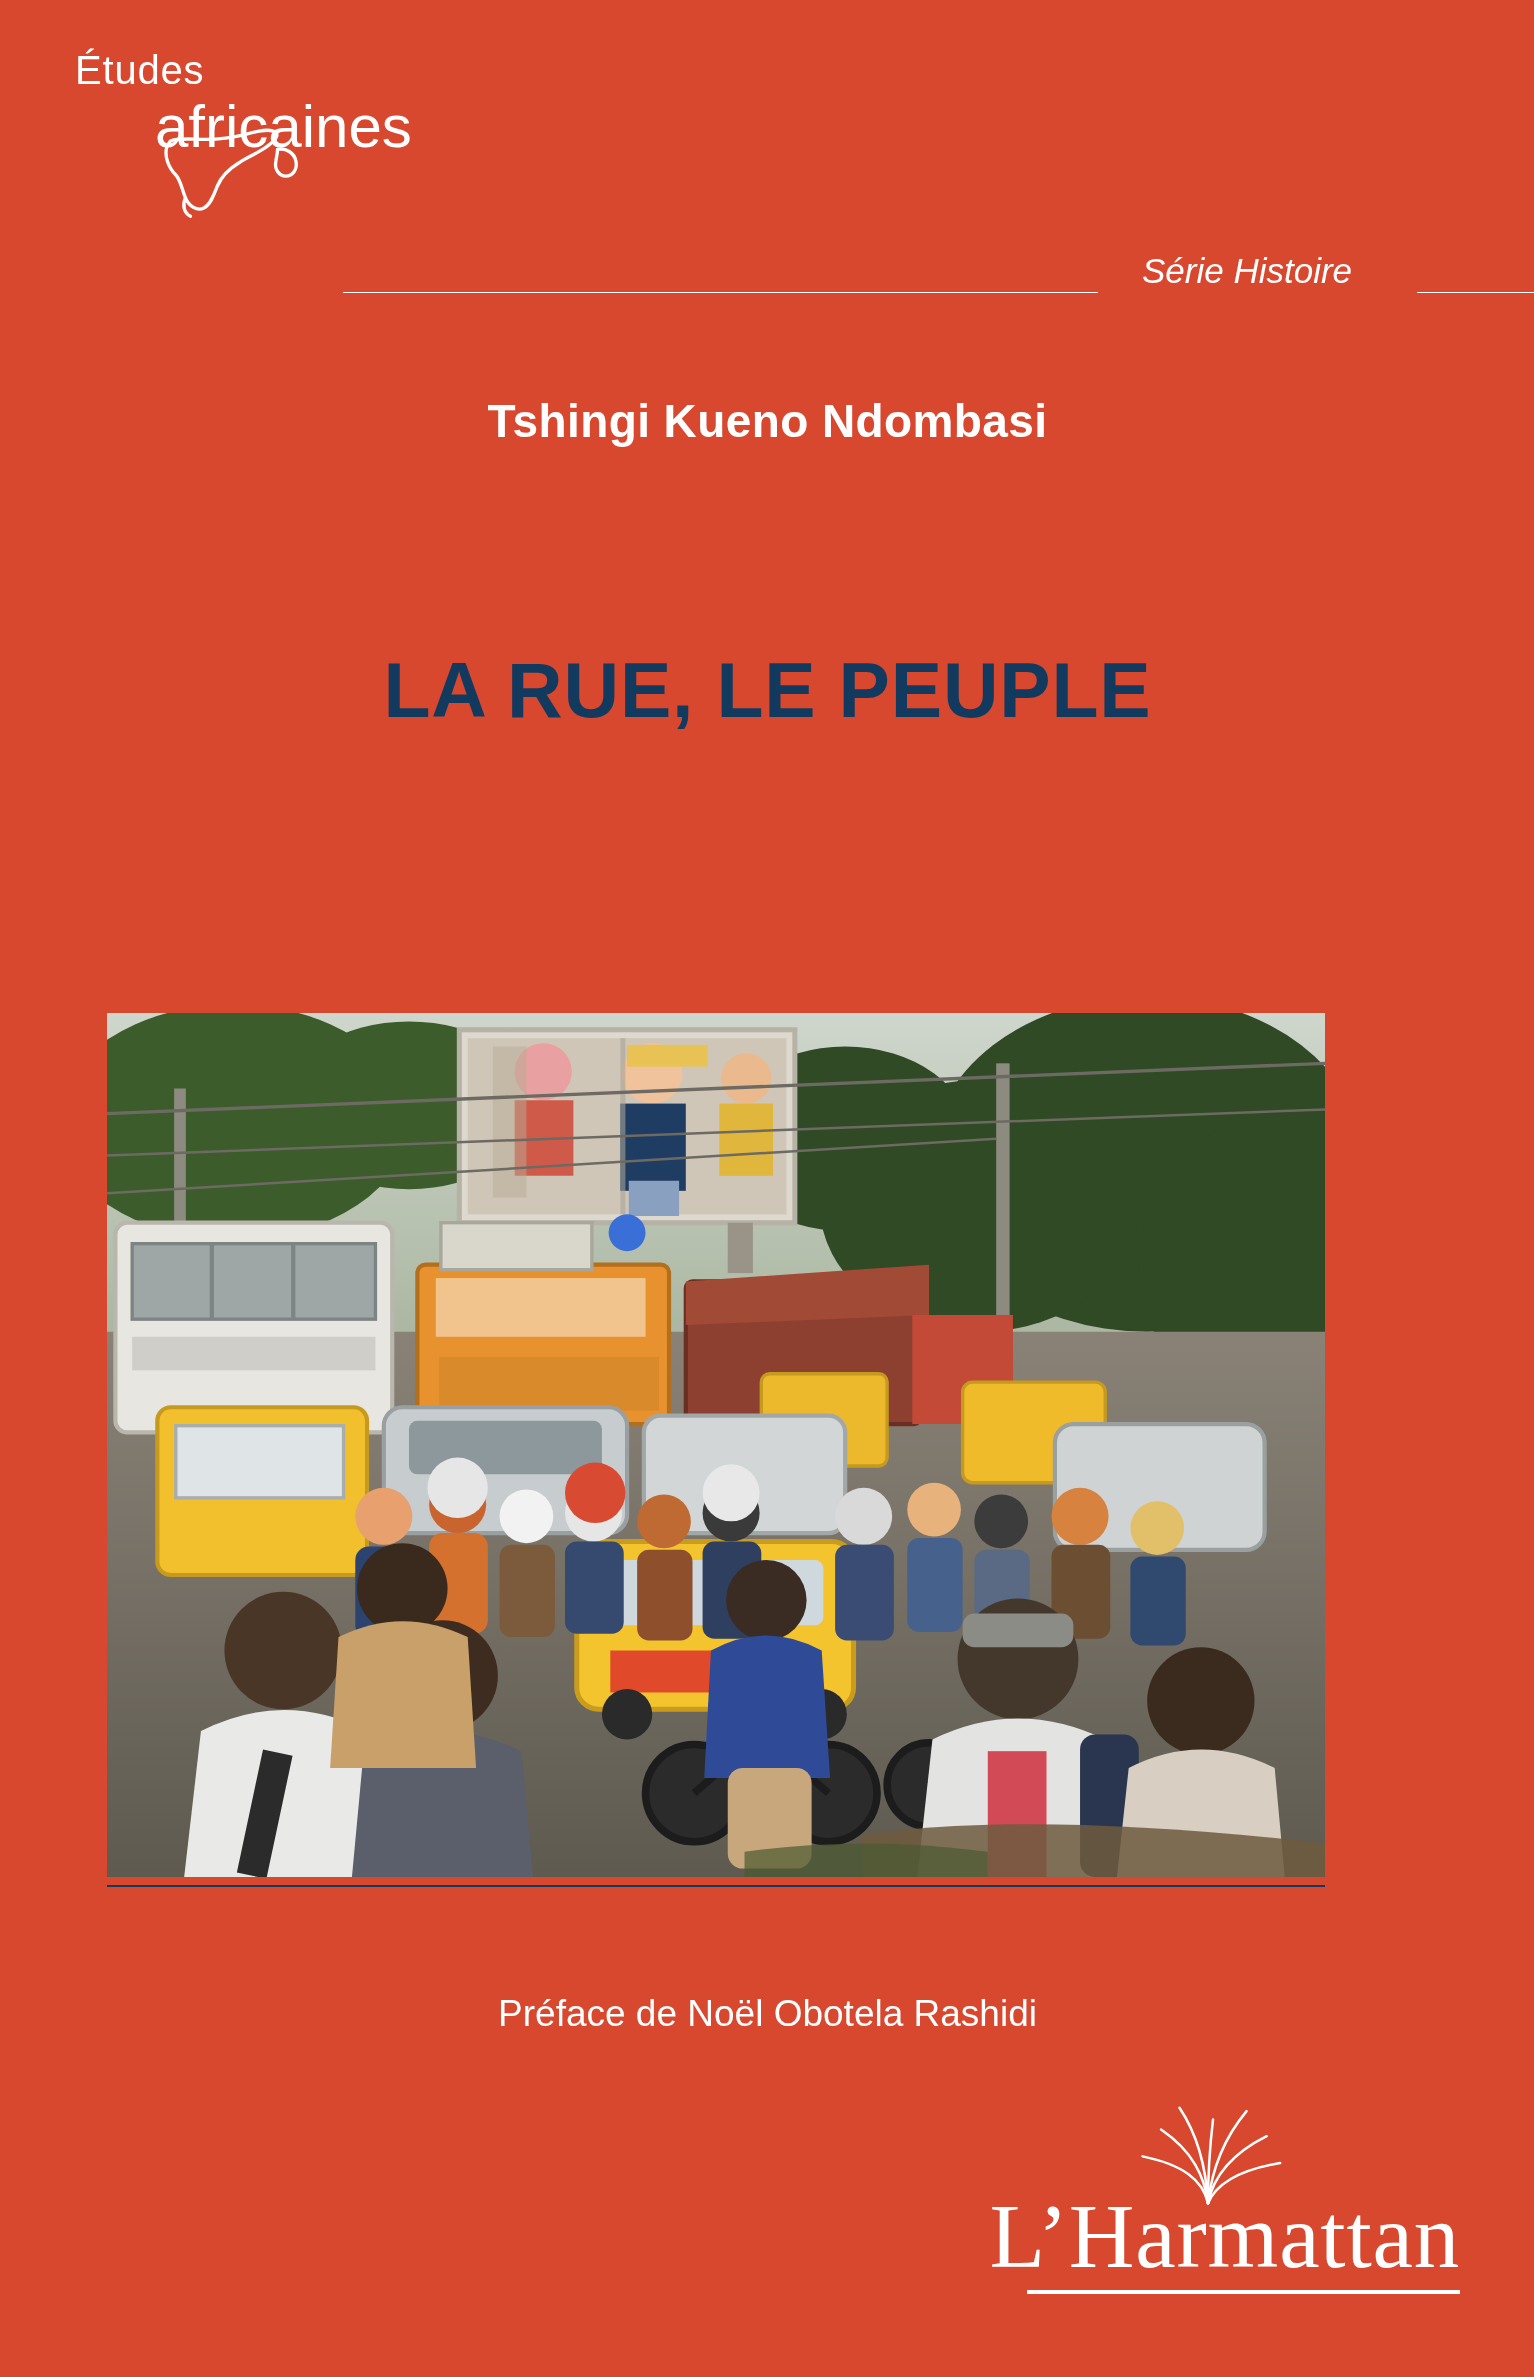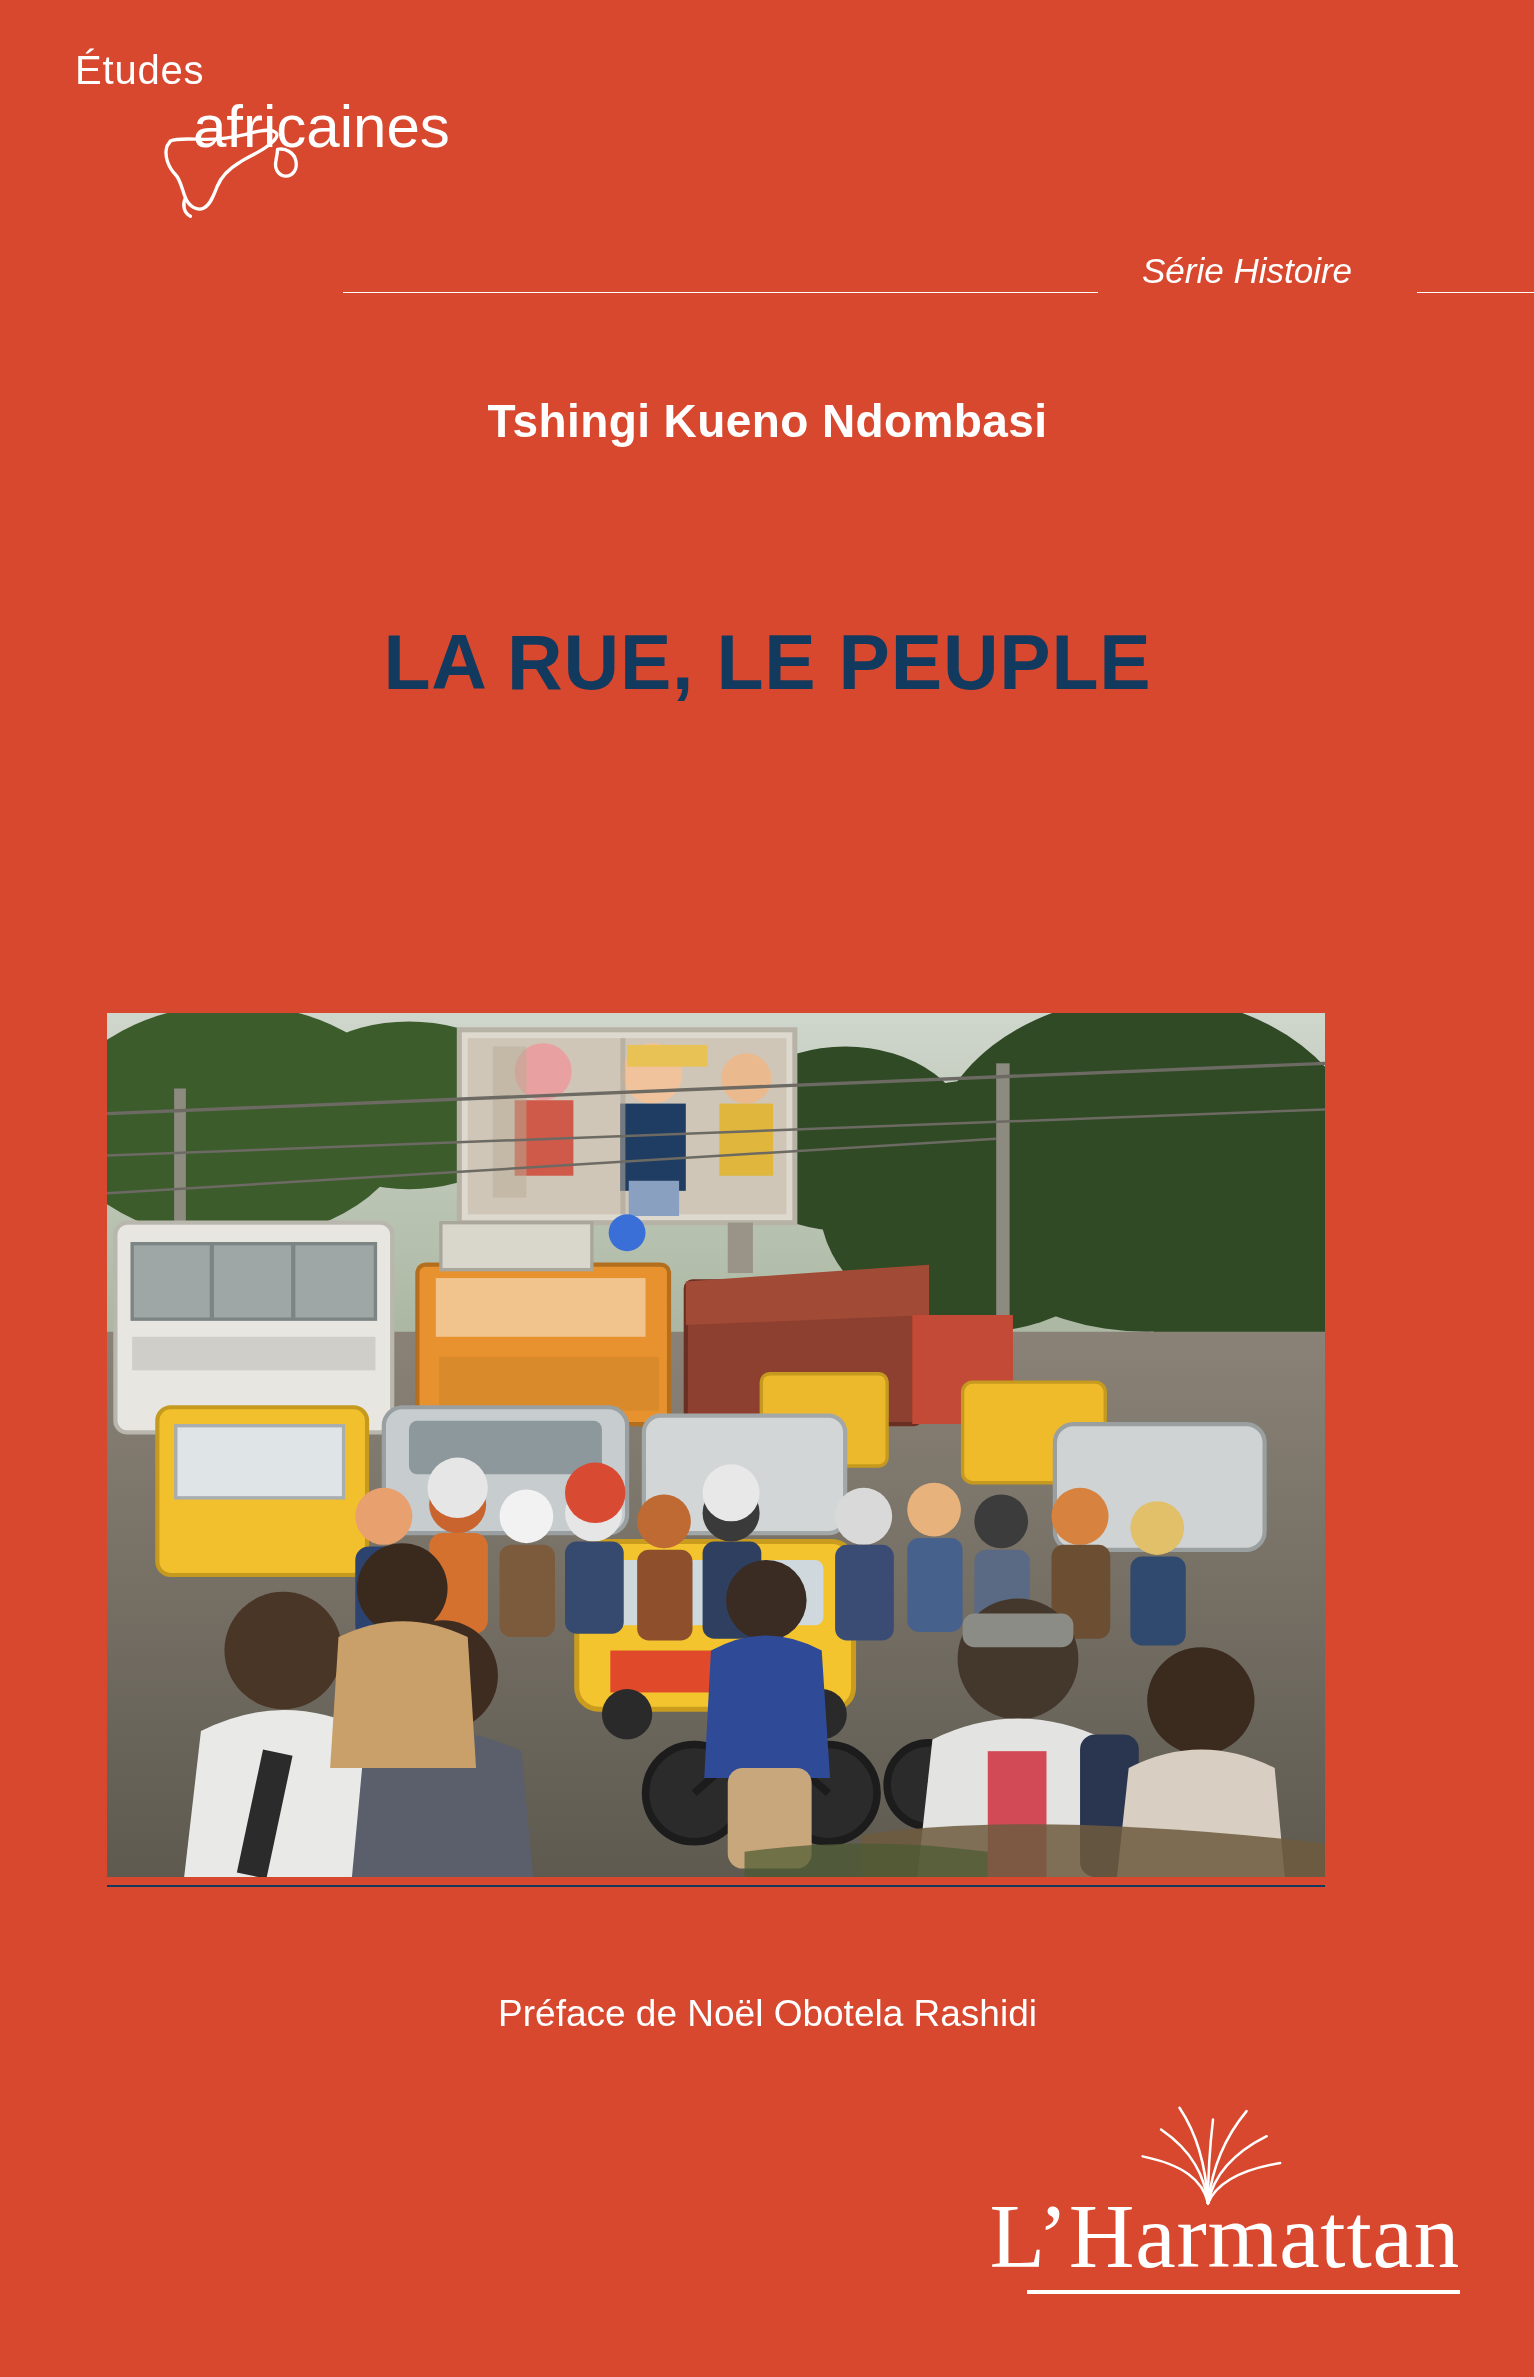--- a/index.html
+++ b/index.html
@@ -34,21 +34,21 @@
     letter-spacing: 0.8px;
     line-height: 1.0;
     font-weight: 400;
     color: #ffffff;
   }
   .collection-line2 {
     font-size: 60px;
     line-height: 1.0;
     font-weight: 400;
     color: #ffffff;
-    margin-left: 118px;
+    margin-left: 80px;
     margin-top: 6.7px;
   }
   .africa-glyph {
     position: absolute;
     left: 77px;
     top: 74px;
     width: 159px;
     height: 101px;
   }
   .rule-left {
@@ -96,20 +96,21 @@
     width: 1535px;
     text-align: center;
     color: #123a5e;
     font-size: 77px;
     font-weight: bold;
     line-height: 1.22;
     letter-spacing: 0.8px;
   }
   .book-title .tline {
     display: block;
+    margin-top: 28px;
   }
 
   
   .cover-photo {
     position: absolute;
     left: 107px;
     top: 1013px;
     width: 1218px;
     height: 864px;
     overflow: hidden;

